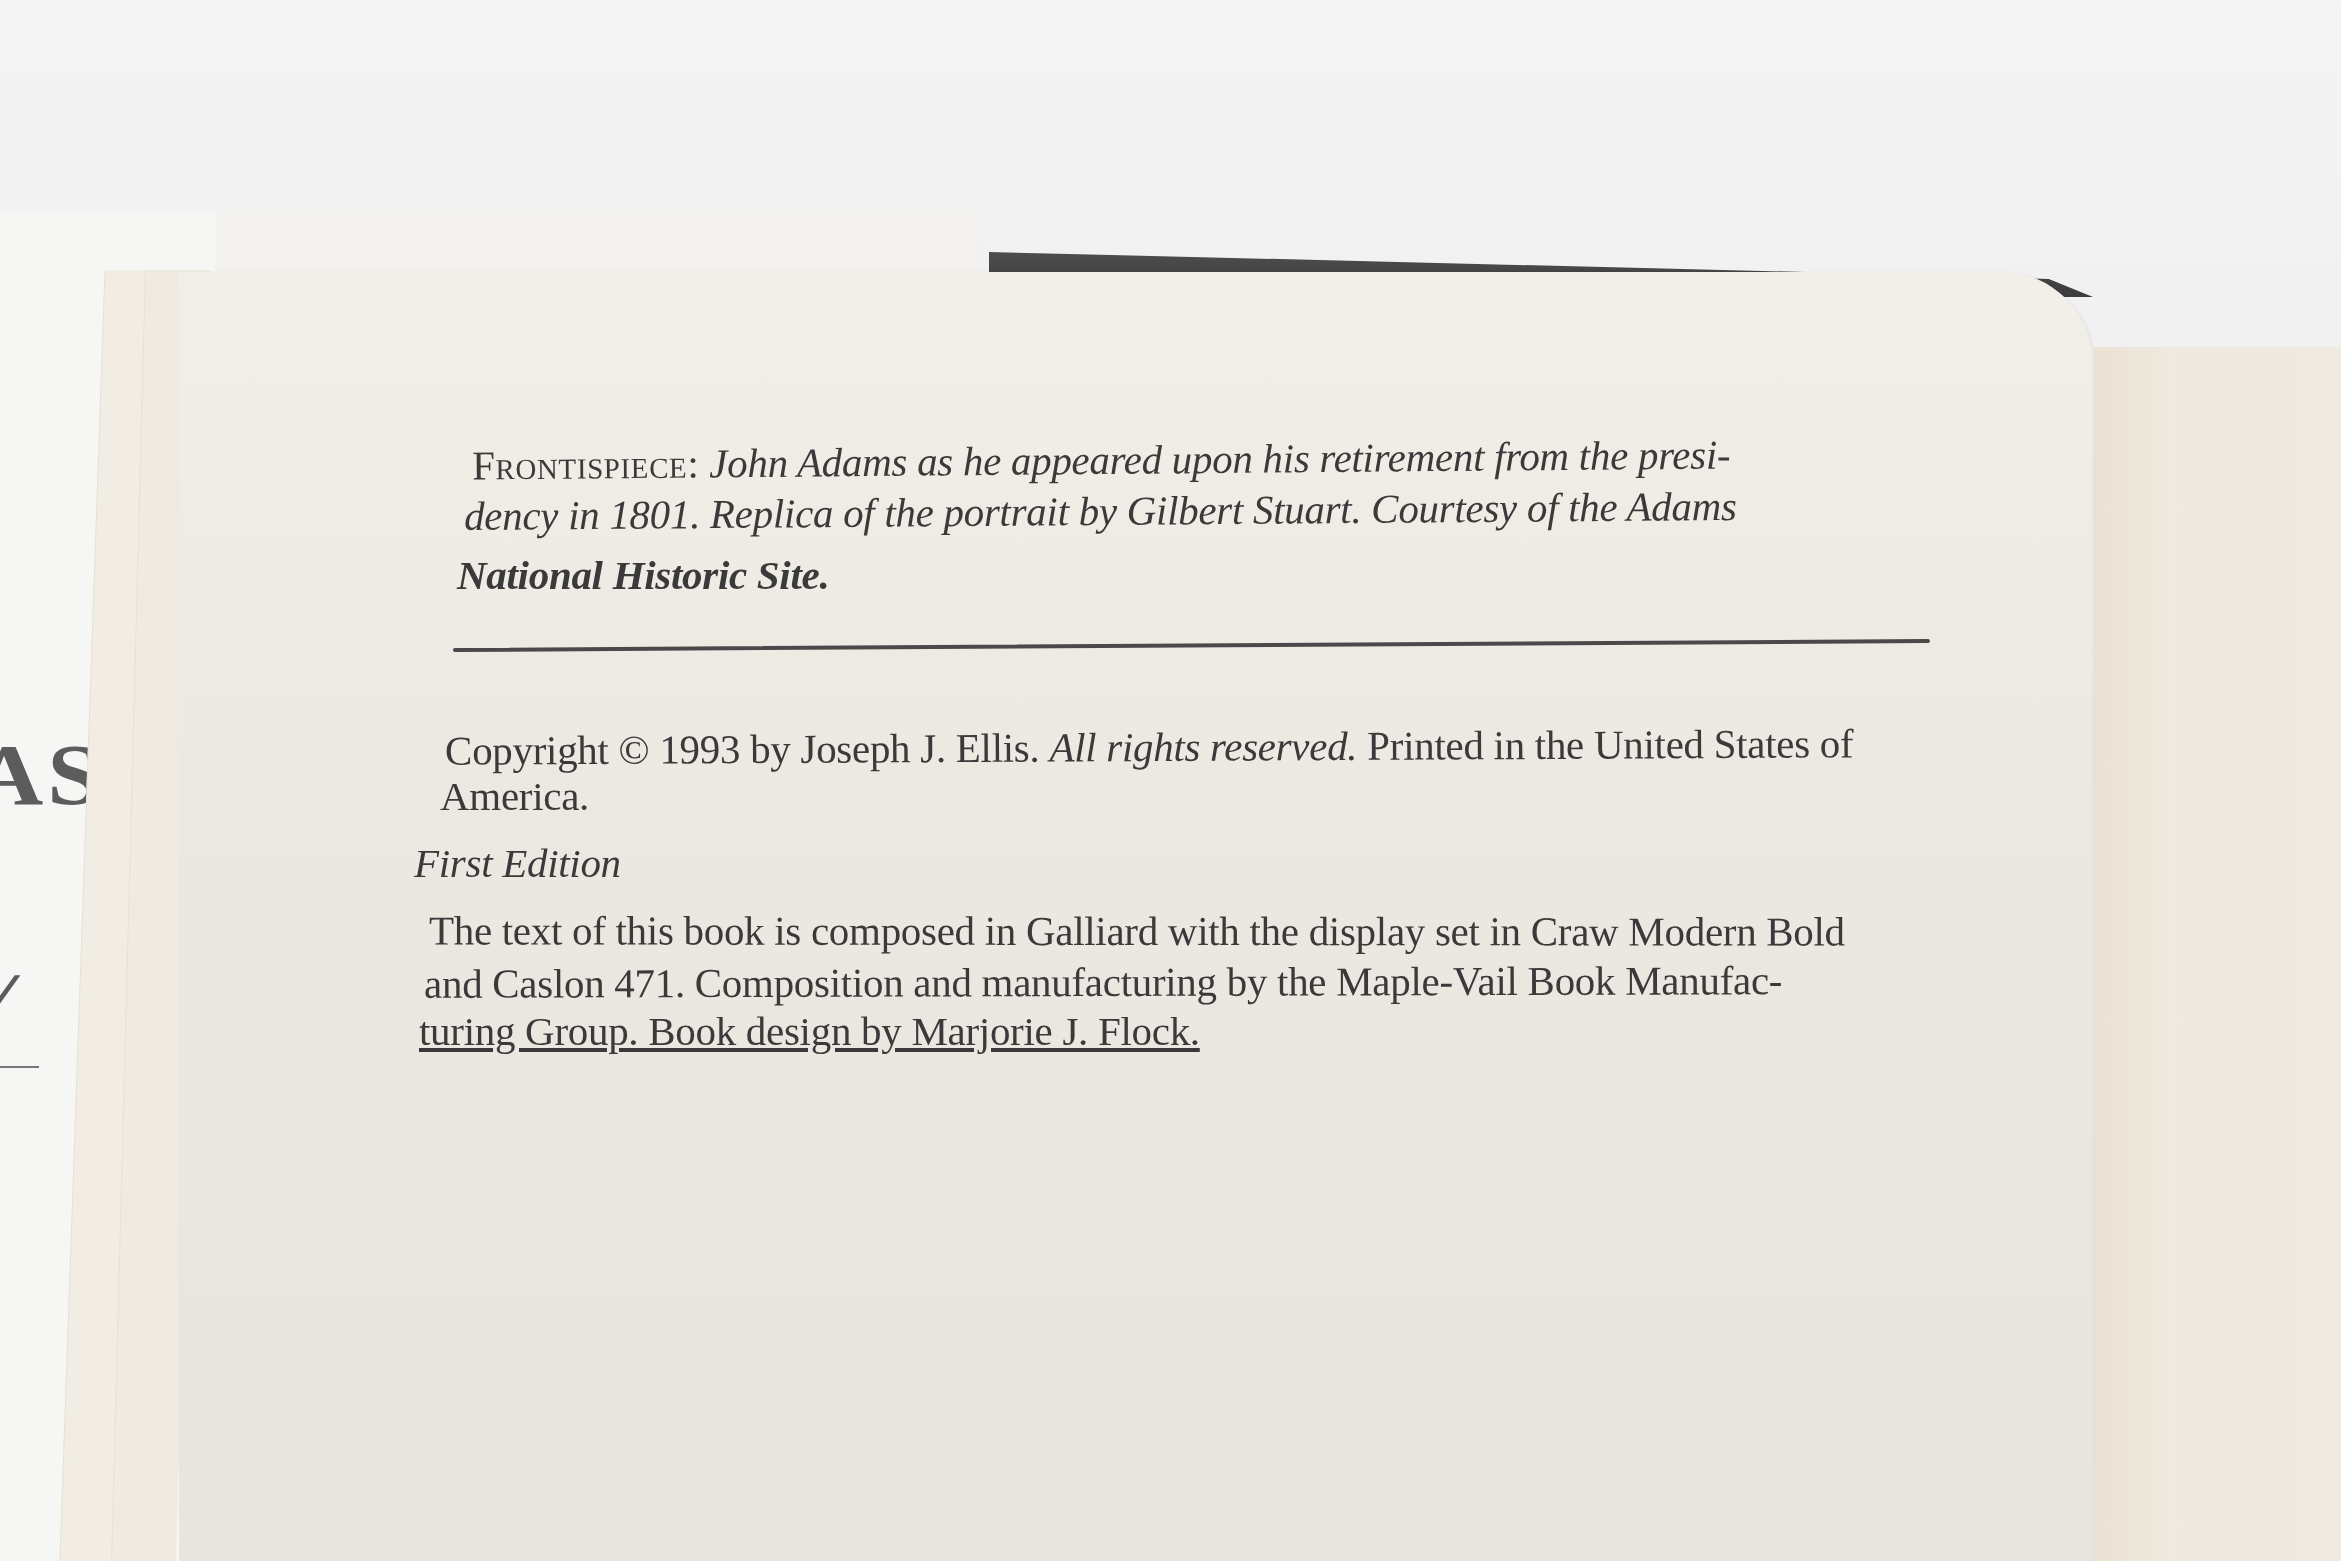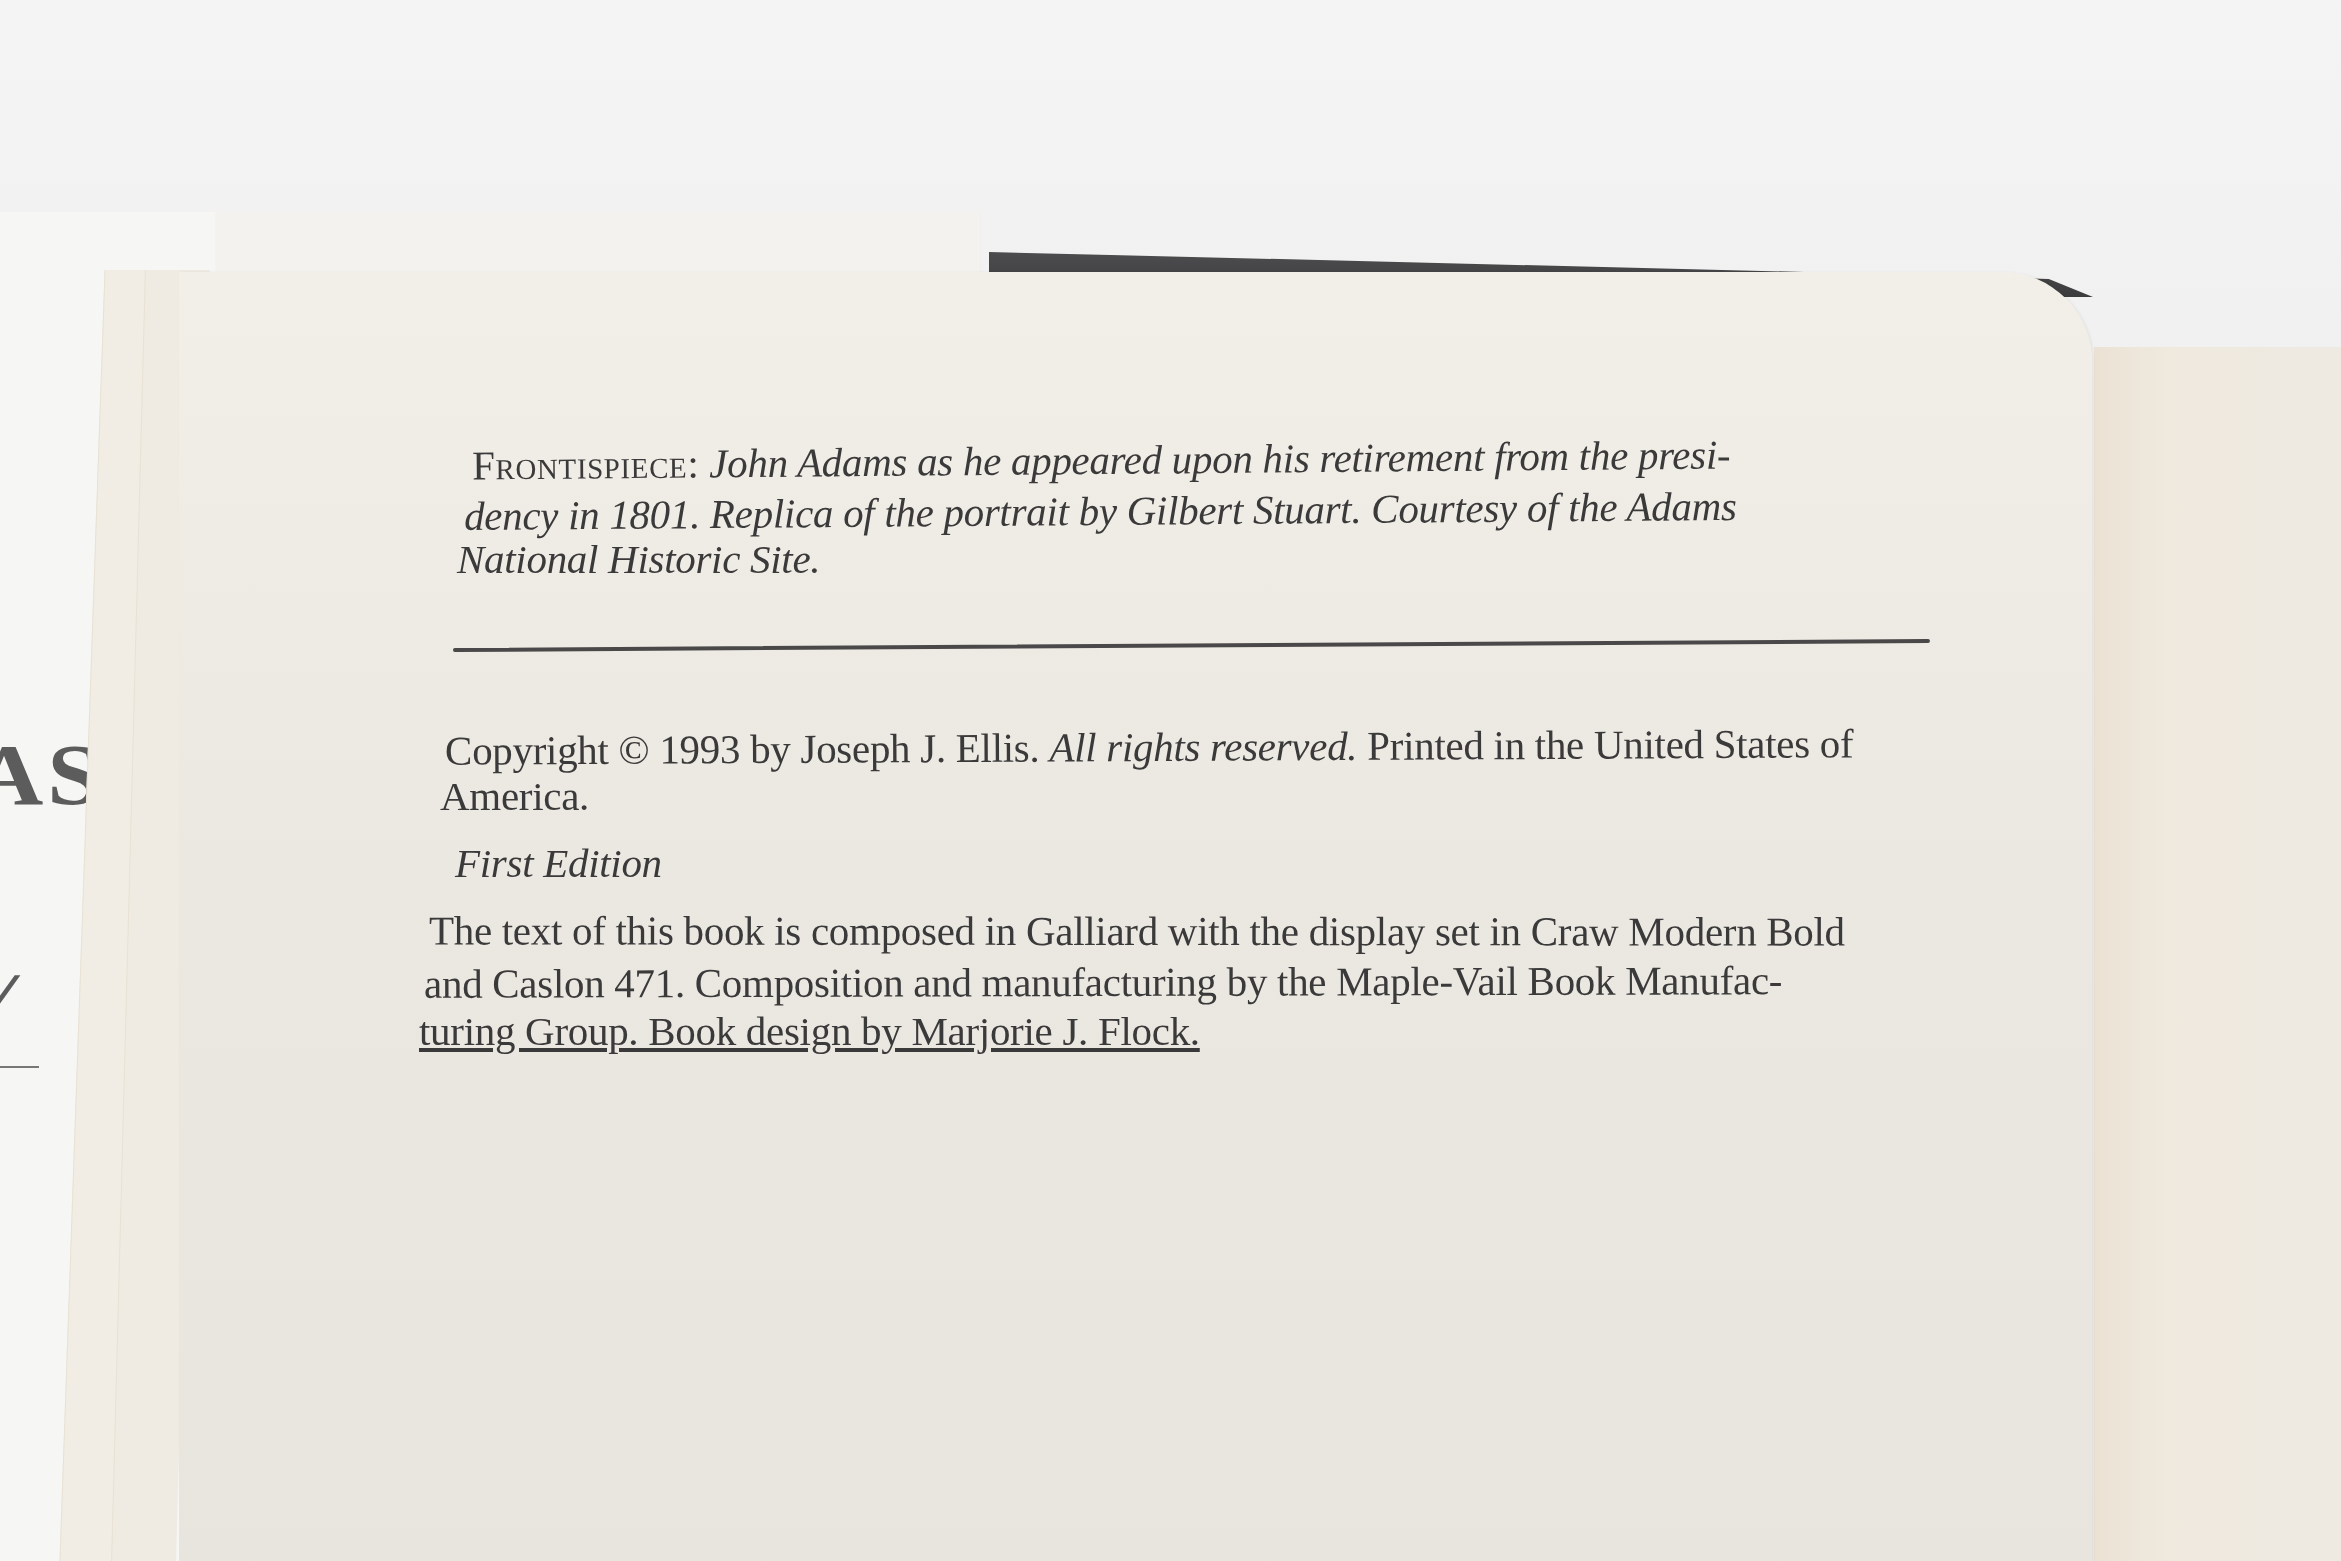--- a/index.html
+++ b/index.html
@@ -86,29 +86,29 @@
 <div class="page-edge e1"></div>
 <div class="page-edge e2"></div>
 
 <div class="main-page"></div>
 
 <div class="text" style="left:472px; top:435px; transform:rotate(-0.5deg);">
   <span class="smallcaps">Frontispiece:</span>
   <span class="italic">John Adams as he appeared upon his retirement from the presi-</span>
 </div>
 <div class="text italic" style="left:464px; top:486px; transform:rotate(-0.45deg);">dency in 1801. Replica of the portrait by Gilbert Stuart. Courtesy of the Adams</div>
-<div class="text italic" style="left:457px; top:534px;">National Historic Site.</div>
+<div class="text italic" style="left:457px; top:550px;font-weight:bold;">National Historic Site.</div>
 
 <div class="rule"></div>
 
 <div class="text" style="left:445px; top:722px; transform:rotate(-0.3deg);">
   <span>Copyright © 1993 by Joseph J. Ellis.</span>
   <span class="italic">All rights reserved.</span>
   <span>Printed in the United States of</span>
 </div>
 <div class="text" style="left:440px; top:771px;">America.</div>
 
-<div class="text italic" style="left:455px; top:838px;">First Edition</div>
+<div class="text italic" style="left:414px; top:838px;">First Edition</div>
 
 <div class="text" style="left:429px; top:906px; transform:rotate(0.05deg);">The text of this book is composed in Galliard with the display set in Craw Modern Bold</div>
 <div class="text" style="left:424px; top:957px; transform:rotate(-0.15deg);">and Caslon 471. Composition and manufacturing by the Maple-Vail Book Manufac-</div>
 <div class="text" style="left:419px; top:1006px;text-decoration:underline;">turing Group. Book design by Marjorie J. Flock.</div>
 
 
 </body></html>

